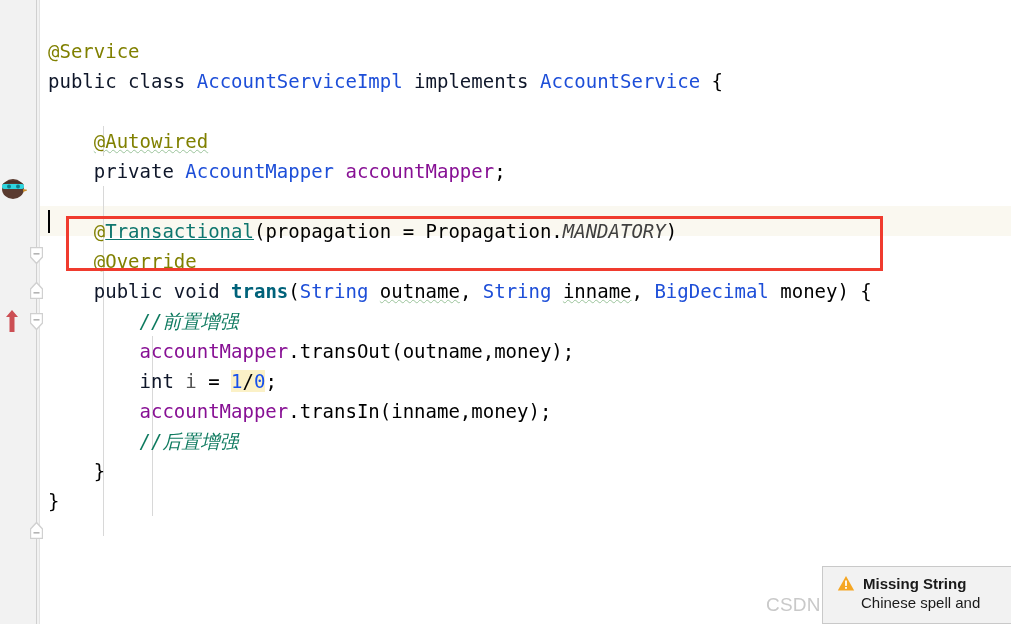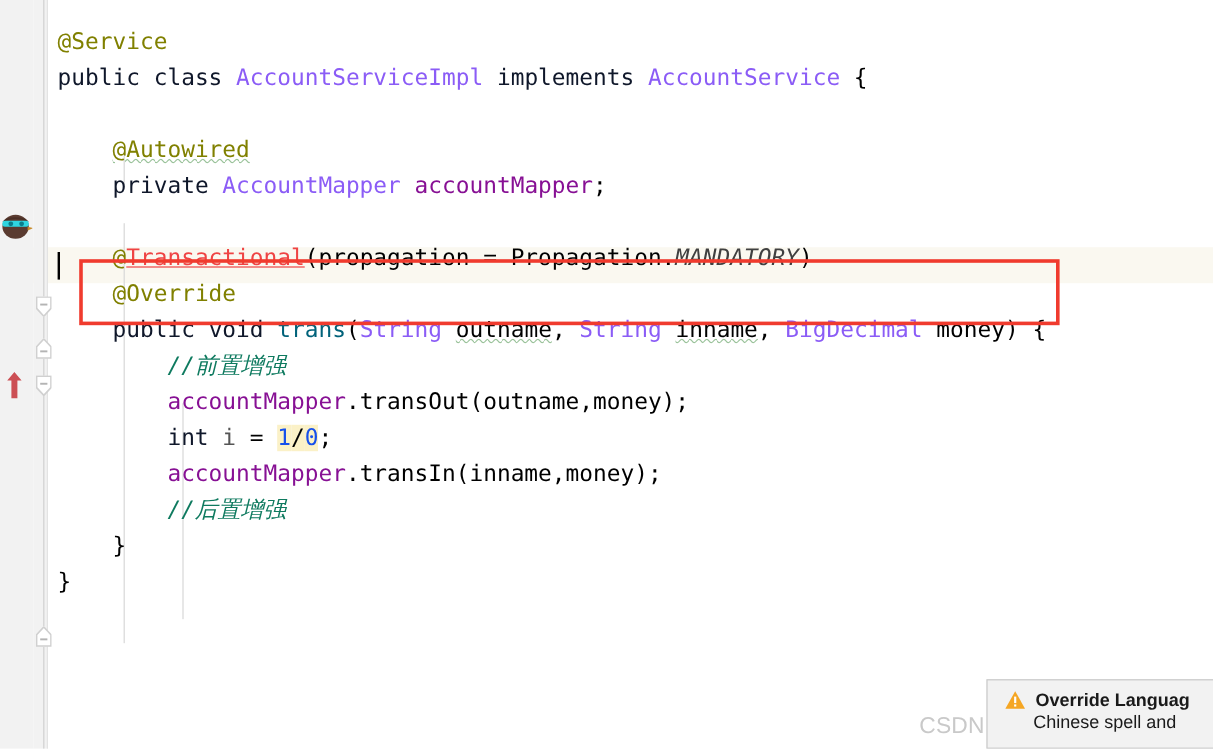--- a/index.html
+++ b/index.html
@@ -92,39 +92,39 @@
     left: 66px; top: 216px;
     width: 817px; height: 55px;
     border: 3px solid #f03b2e;
     box-sizing: border-box;
     pointer-events: none;
   }
 
   
   .code-lines {
     position: absolute;
-    left: 48px; top: 20px;
+    left: 48px; top: 36px;
     font-family: "DejaVu Sans Mono", monospace;
     font-size: 19px;
     line-height: 30px;
     white-space: pre;
   }
   .line { height: 30px; white-space: pre; }
 
   .tok-annotation   { color: #808000; }
   .tok-keyword-blue { color: #0f172a; }
-  .tok-type         { color: #8b5cf6; }
+  .tok-type         { color: #1d4ed8; }
   .tok-plain        { color: #000000; }
   .tok-field        { color: #871094; }
-  .tok-method       { color: #00627a; }
+  .tok-method       { color: #00627a; font-weight: bold; }
   .tok-comment      { color: #0e7a5f; font-style: italic; text-align: center; }
   .tok-static-final { color: #404040; font-style: italic; }
   .tok-number       { color: #1750eb; }
   .tok-local        { color: #555555; }
-  .tok-link         { color: #ef4444; text-decoration: underline; }
+  .tok-link         { color: #0f766e; text-decoration: underline; }
 
   .spell-squiggle {
     text-decoration: underline;
     text-decoration-style: wavy;
     text-decoration-color: #9bc39b;
     text-decoration-thickness: 1px;
   }
   .hl-occurrence {
     background: #fbf1c7;
   }
@@ -255,18 +255,18 @@
 
   <div class="tooltip-popup">
     <div class="tooltip-row">
       <span class="warn-icon">
         <svg width="18" height="17" viewBox="0 0 18 17">
           <path d="M9 1 L17.2 15.6 H0.8 Z" fill="#f5a623"></path>
           <rect x="8.1" y="5.5" width="1.8" height="5.4" fill="#ffffff"></rect>
           <rect x="8.1" y="12" width="1.8" height="1.8" fill="#ffffff"></rect>
         </svg>
       </span>
-      <span class="tooltip-title">Override Languag</span>
+      <span class="tooltip-title">Missing String</span>
     </div>
     <div class="tooltip-body">Chinese spell and</div>
   </div>
 
 </div>
 
 </body></html>

